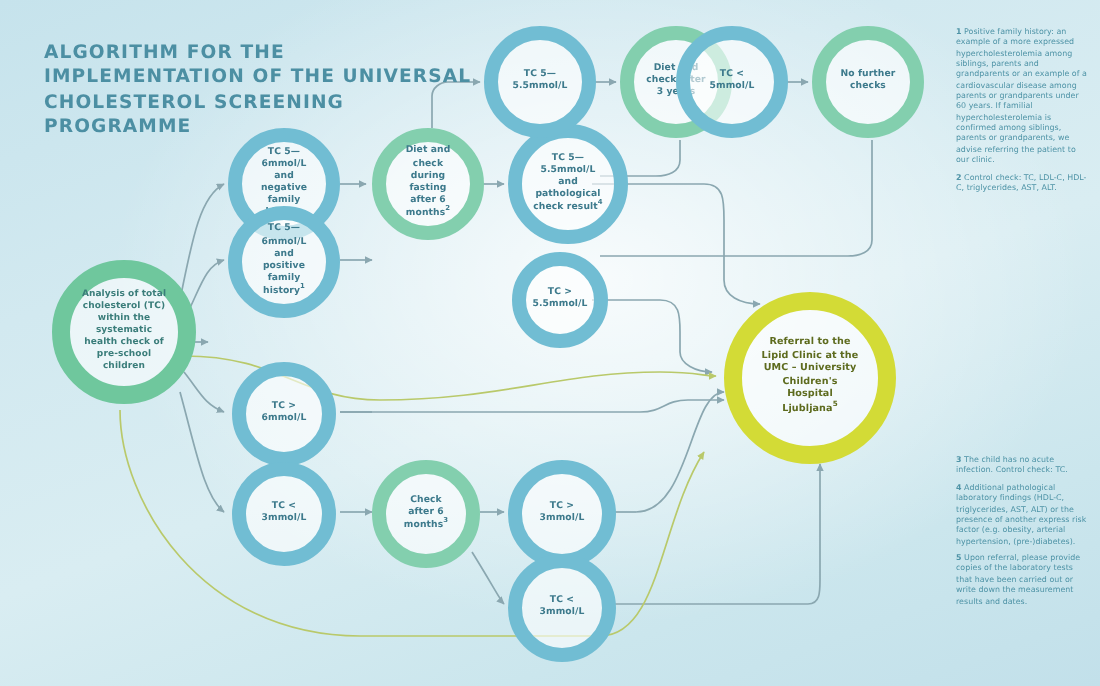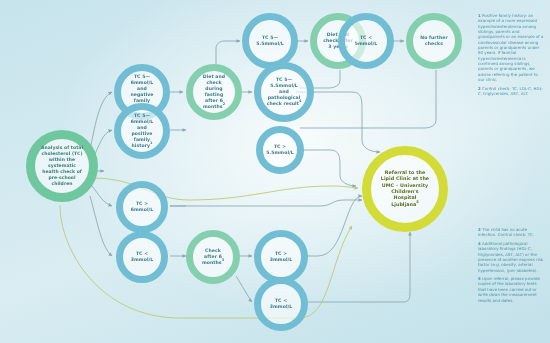--- a/index.html
+++ b/index.html
@@ -100,20 +100,21 @@
       <path d="M340,70 L340,80 C340,86 334,88 328,88 L300,88"></path>
       <path d="M436,70 L436,120 C436,126 430,128 424,128 L300,128"></path>
     </g>
 
     <g fill="none" stroke="#b9c96a" stroke-width="0.85">
       <path d="M92,178 C140,178 150,200 190,200 C250,200 280,186 330,186 C348,186 352,188 358,188" marker-end="url(#ahg)"></path>
       <path d="M60,205 C60,250 100,318 180,318 L300,318 C330,318 330,260 352,226" marker-end="url(#ahg)"></path>
     </g>
   </svg>
 
+  <div class="title">ALGORITHM FOR THE IMPLEMENTATION OF THE UNIVERSAL CHOLESTEROL SCREENING PROGRAMME</div>
 
   <div class="node n-entry" style="left:26px;top:130px;width:72px;height:72px;">
     <div class="lbl">Analysis of total cholesterol (TC) within the systematic health check of pre-school children</div>
   </div>
 
   <div class="node n-blue" style="left:114px;top:64px;width:56px;height:56px;">
     <div class="lbl">TC 5—6mmol/L and negative family history</div>
   </div>
 
   <div class="node n-blue" style="left:114px;top:103px;width:56px;height:56px;">

